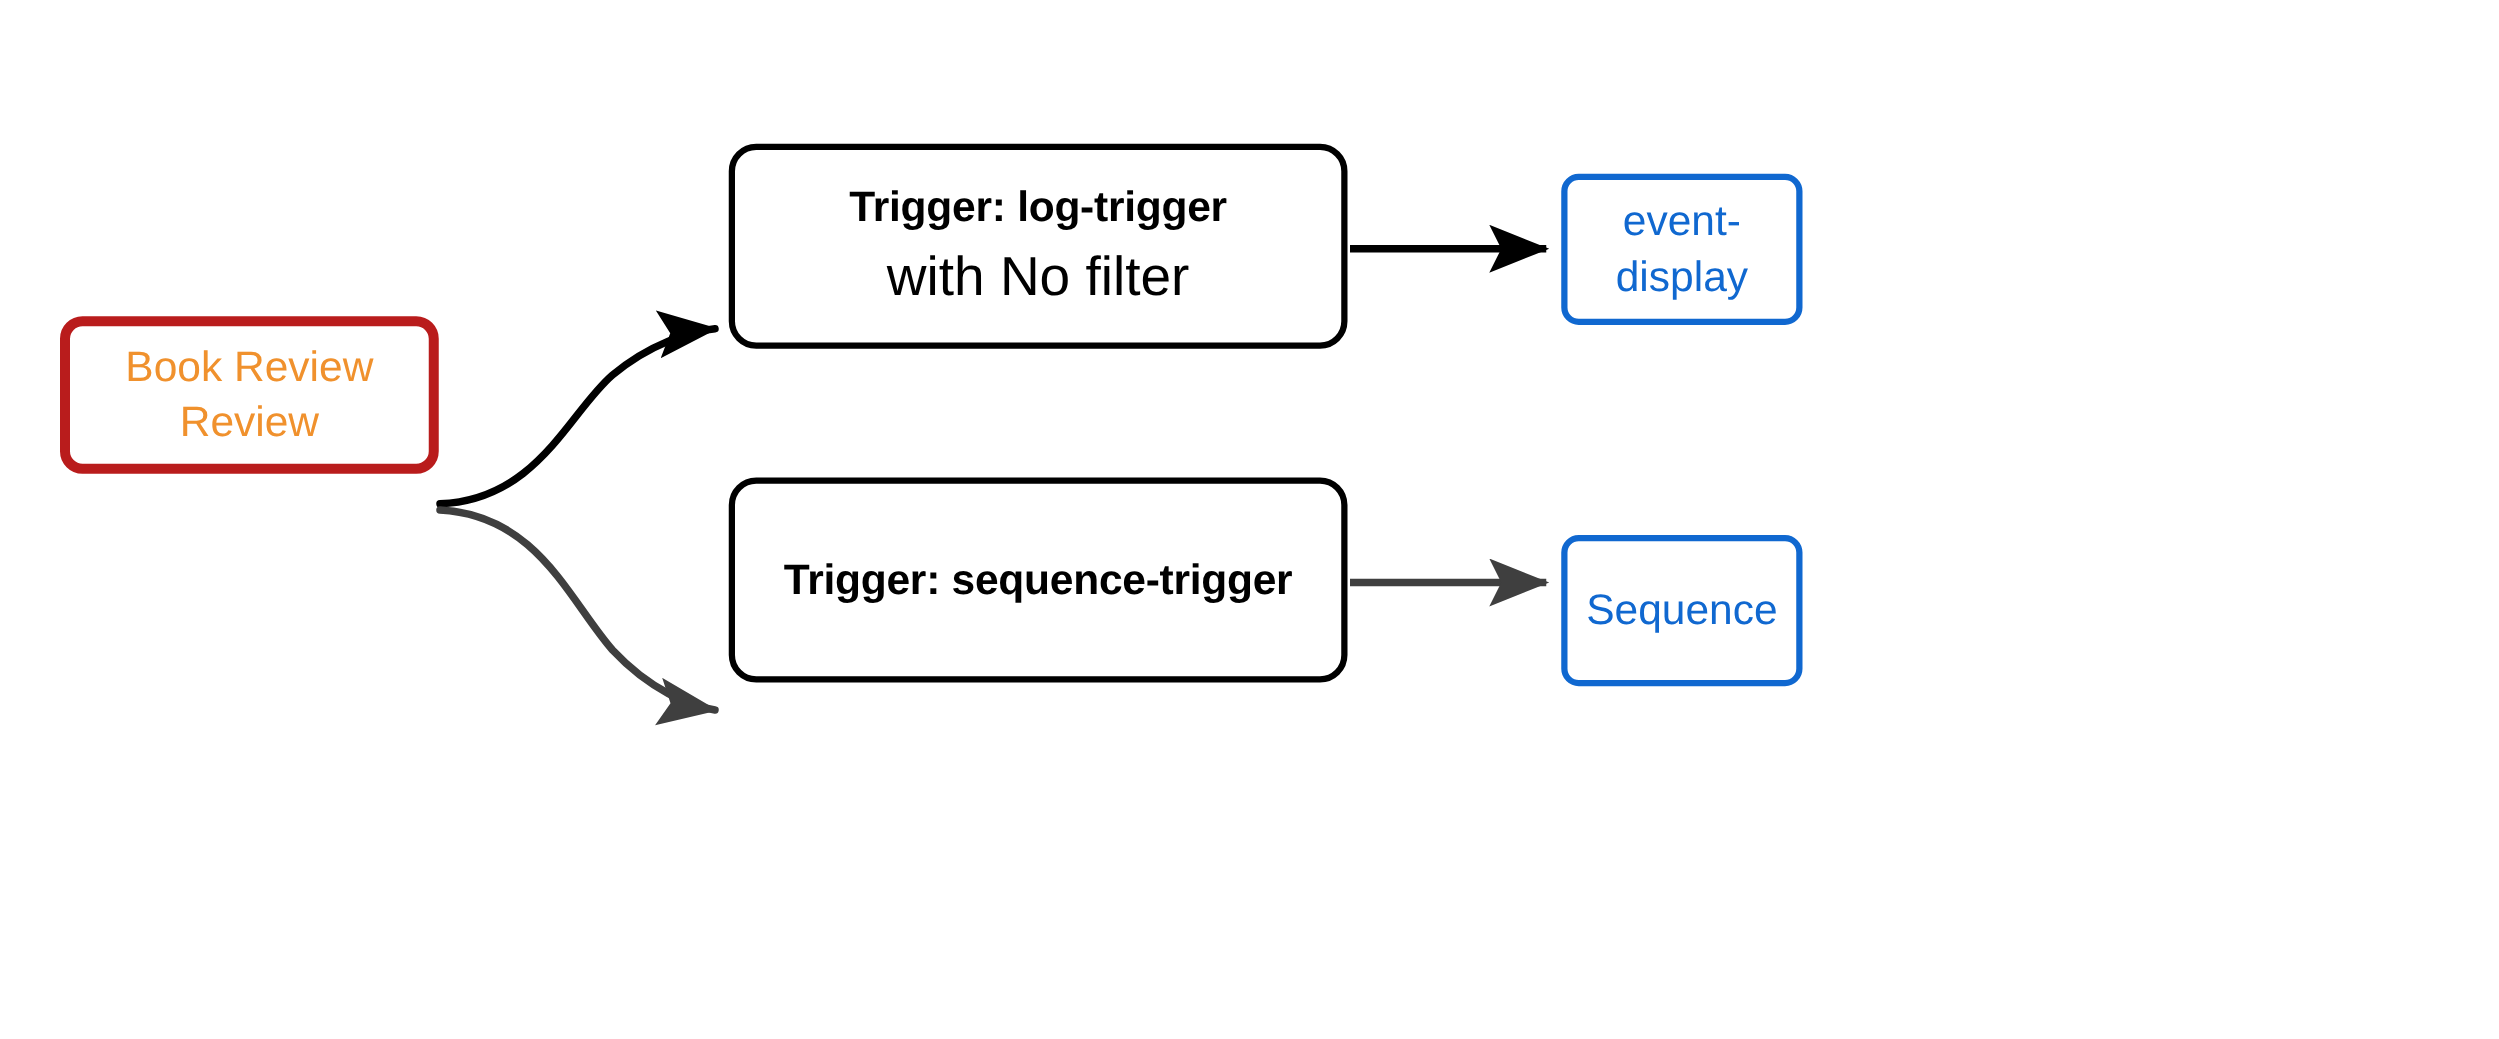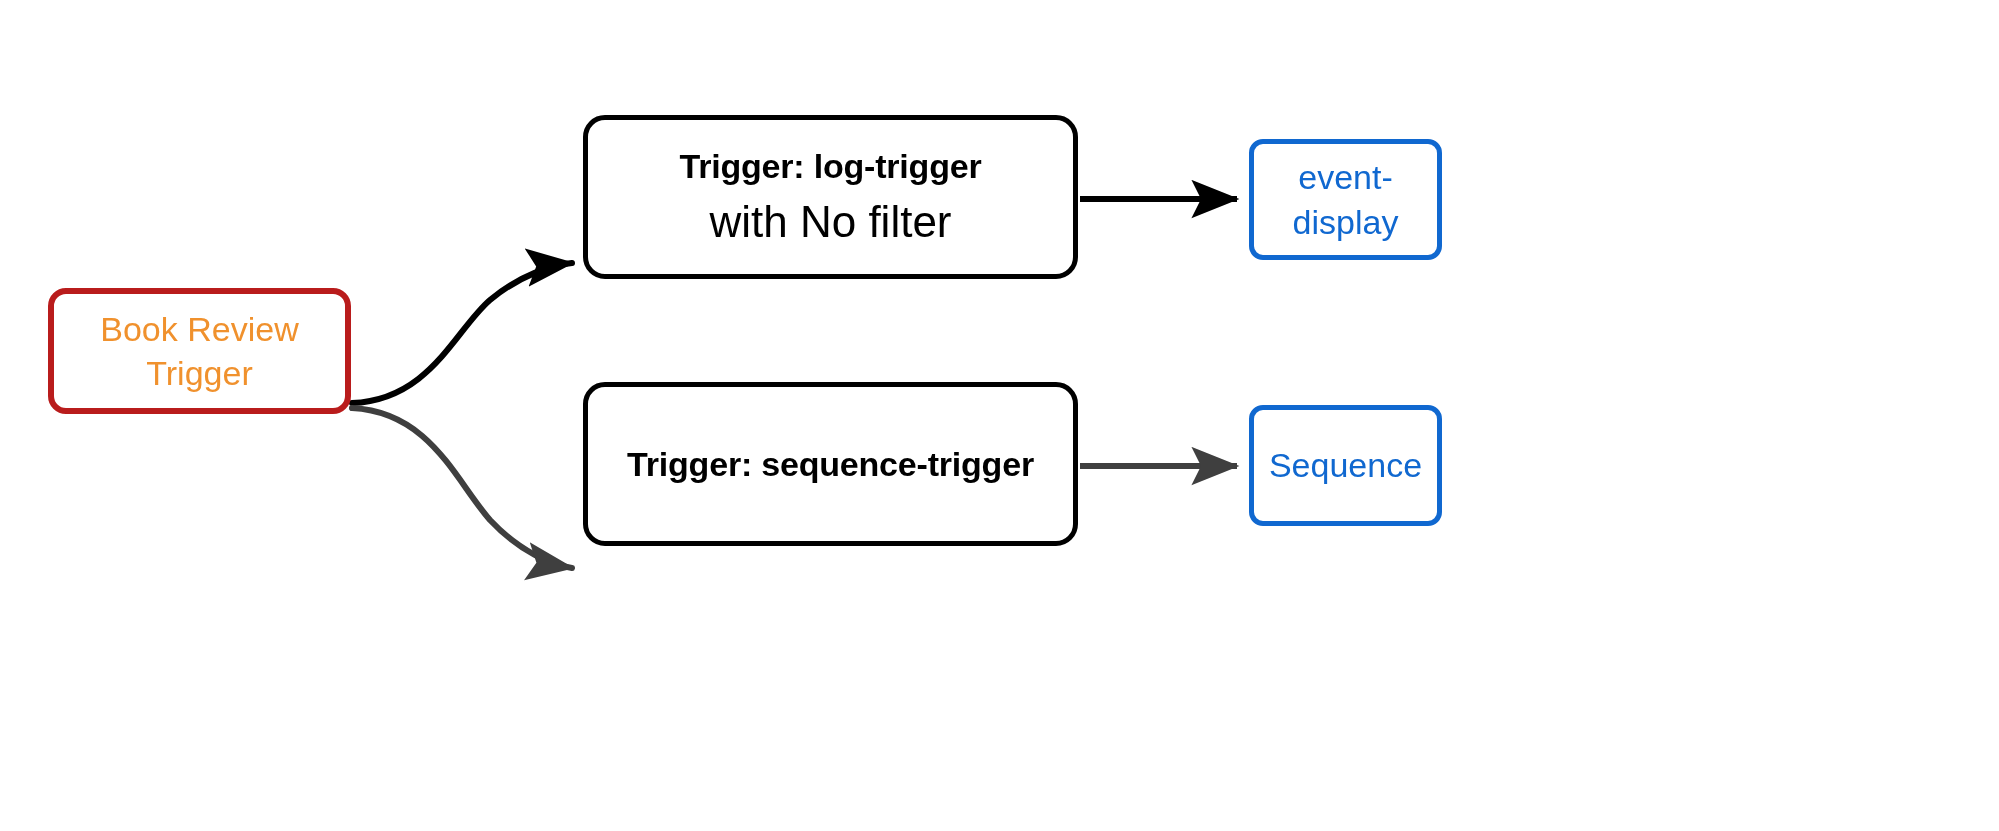--- a/index.html
+++ b/index.html
@@ -36,26 +36,25 @@
     text-align: center;
     line-height: 1.30;
   }
 
   
   .node-broker {
     left: 48px;
     top: 253px;
     width: 303px;
     height: 126px;
-    border: 6px solid #b91c1c;
+    border: 8px solid #b91c1c;
     border-radius: 18px;
     color: #F0912D;
     font-size: 34px;
     font-weight: 400;
-    margin-top: 35px;
   }
   .node-broker .ln { display: block; }
 
   
   .node-trigger {
     left: 583px;
     width: 495px;
     border: 5px solid #000000;
     border-radius: 22px;
     color: #000000;
@@ -81,21 +80,21 @@
     left: 1249px;
     width: 193px;
     height: 121px;
     border: 5px solid #1068D0;
     border-radius: 14px;
     color: #1068D0;
     font-size: 34px;
     font-weight: 400;
   }
   .node-sink-top    { top: 139px; }
-  .node-sink-bottom { top: 405px; }
+  .node-sink-bottom { top: 428px; }
 </style>
 </head>
 <body>
 
 <div id="canvas">
 
   <svg id="edges" viewBox="0 0 1999 831" width="1999" height="831" xmlns="http://www.w3.org/2000/svg">
     <defs>
       <marker id="arrow-black" markerWidth="9" markerHeight="9" refX="7.6" refY="3.2" orient="auto" markerUnits="strokeWidth">
         <path d="M0,0 L8,3.2 L0,6.4 L1.6,3.2 Z" fill="#000000"></path>
@@ -109,21 +108,21 @@
 
     <path d="M 352 408 C 430 412, 455 480, 490 520 C 520 552, 552 565, 572 568" fill="none" stroke="#3F3F3F" stroke-width="6" stroke-linecap="round" marker-end="url(#arrow-gray)"></path>
 
     <path d="M 1080 199 L 1237 199" fill="none" stroke="#000000" stroke-width="6" stroke-linecap="butt" marker-end="url(#arrow-black)"></path>
 
     <path d="M 1080 466 L 1237 466" fill="none" stroke="#3F3F3F" stroke-width="6" stroke-linecap="butt" marker-end="url(#arrow-gray)"></path>
   </svg>
 
   <div class="node node-broker">
     <span class="ln">Book Review</span>
-    <span class="ln">Trigger</span>
+    <span class="ln">Review</span>
   </div>
 
   <div class="node node-trigger node-trigger-top">
     <span class="trigger-title">Trigger: log-trigger</span>
     <span class="trigger-sub">with No filter</span>
   </div>
 
   <div class="node node-trigger node-trigger-bottom">
     <span class="trigger-title">Trigger: sequence-trigger</span>
   </div>

